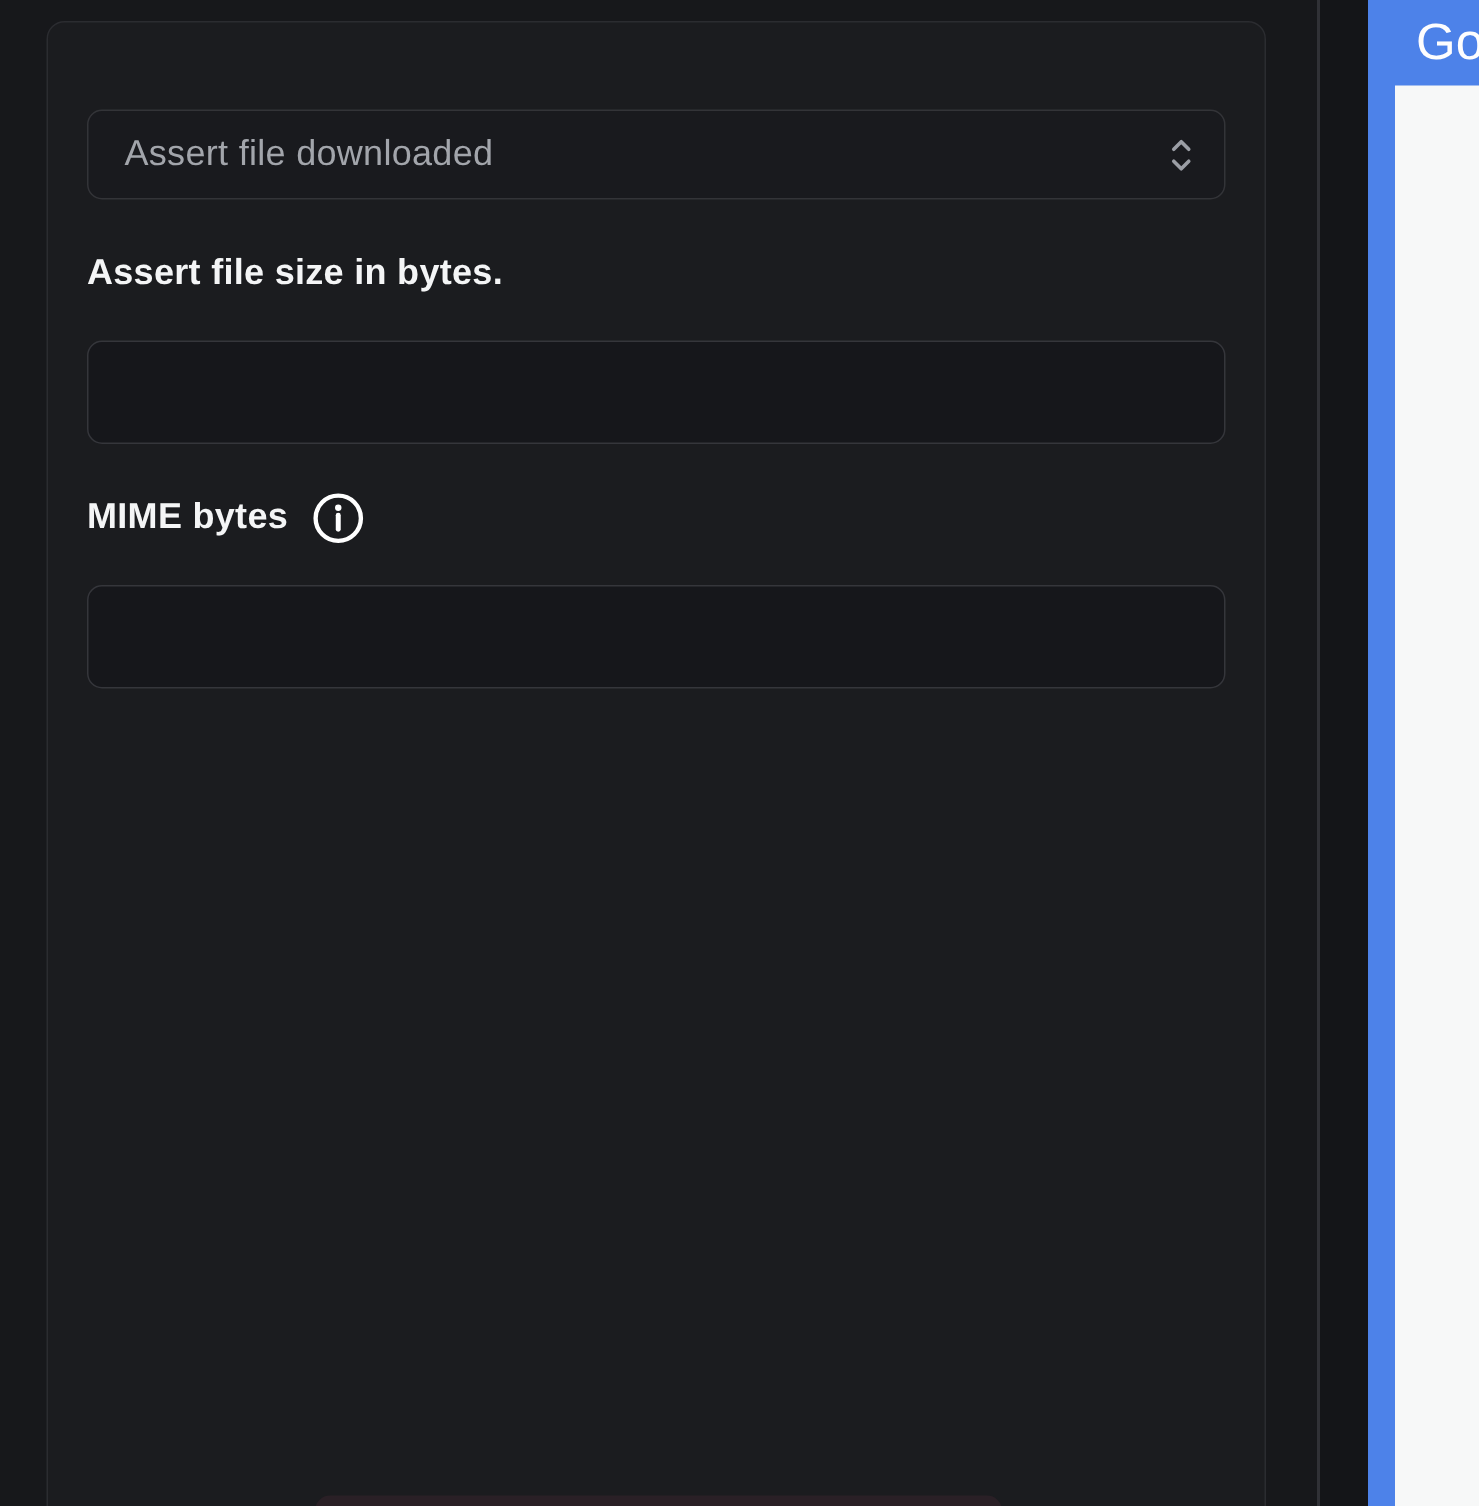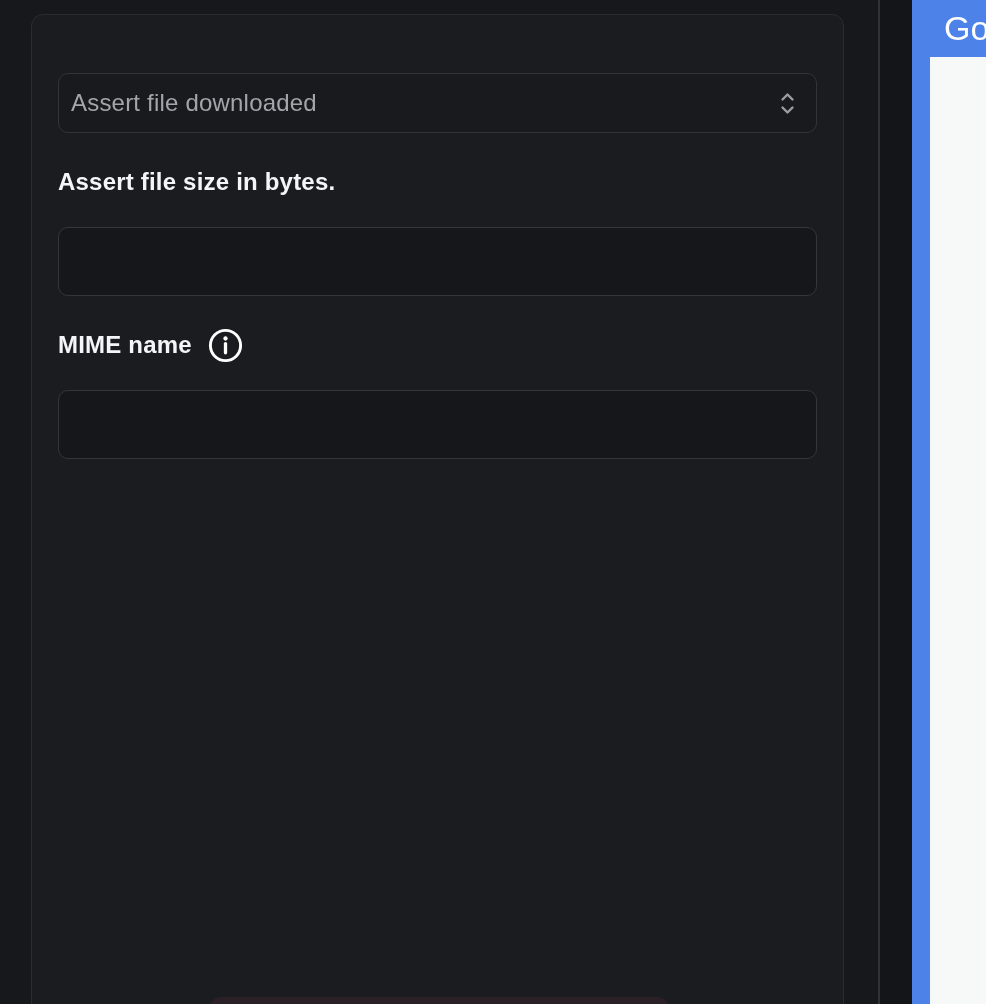--- a/index.html
+++ b/index.html
@@ -29,21 +29,21 @@
   .select {
     box-sizing: border-box;
     height: 60px;
     width: 100%;
     background: #191a1e;
     border: 1px solid #333438;
     border-radius: 10px;
     display: flex;
     align-items: center;
     justify-content: space-between;
-    padding: 0 20px 0 12px;
+    padding: 0 20px 0 24px;
     cursor: pointer;
   }
   .select .sel-text {
     color: #a2a5ab;
     font-size: 24px;
     letter-spacing: 0.2px;
   }
   .select .chevrons { display: flex; align-items: center; }
 
   .field { margin-top: 0; }
@@ -161,21 +161,21 @@
 
     <div class="field">
       <div class="label-row">
         <span class="label">Assert file size in bytes.</span>
       </div>
       <input class="text-input" type="text" value="" style="">
     </div>
 
     <div class="field">
       <div class="label-row">
-        <span class="label">MIME name</span>
+        <span class="label">MIME bytes</span>
         <span class="info">
           <svg width="37" height="37" viewBox="0 0 38 38" fill="none">
             <circle cx="19" cy="19" r="15.5" stroke="#ffffff" stroke-width="3"></circle>
             <circle cx="19" cy="11.8" r="2.2" fill="#ffffff"></circle>
             <path d="M19 17 L19 26.5" stroke="#ffffff" stroke-width="3.4" stroke-linecap="round"></path>
           </svg>
         </span>
       </div>
       <input class="text-input" type="text" value="" style="">
     </div>

